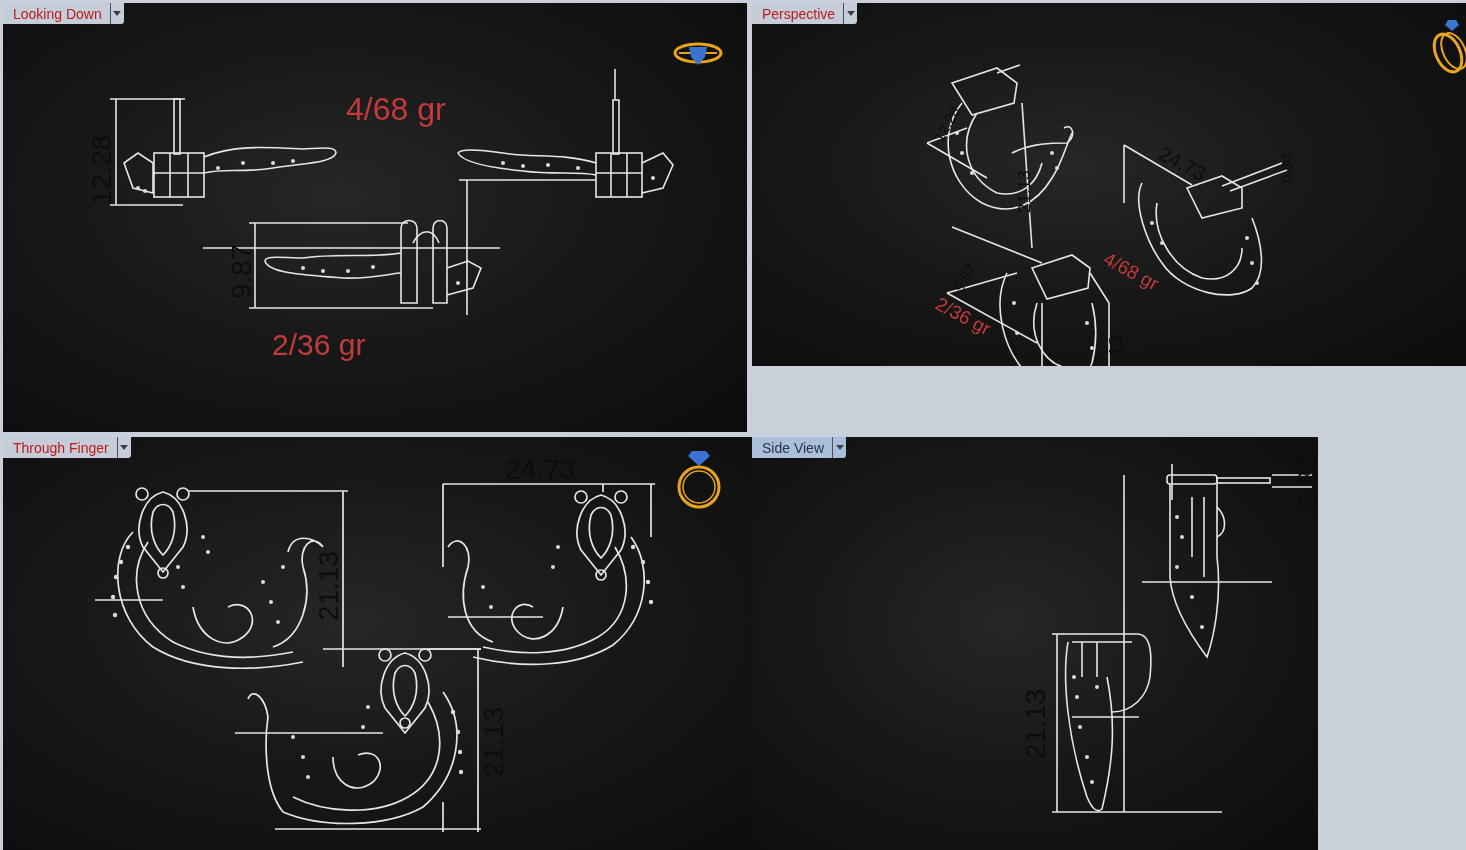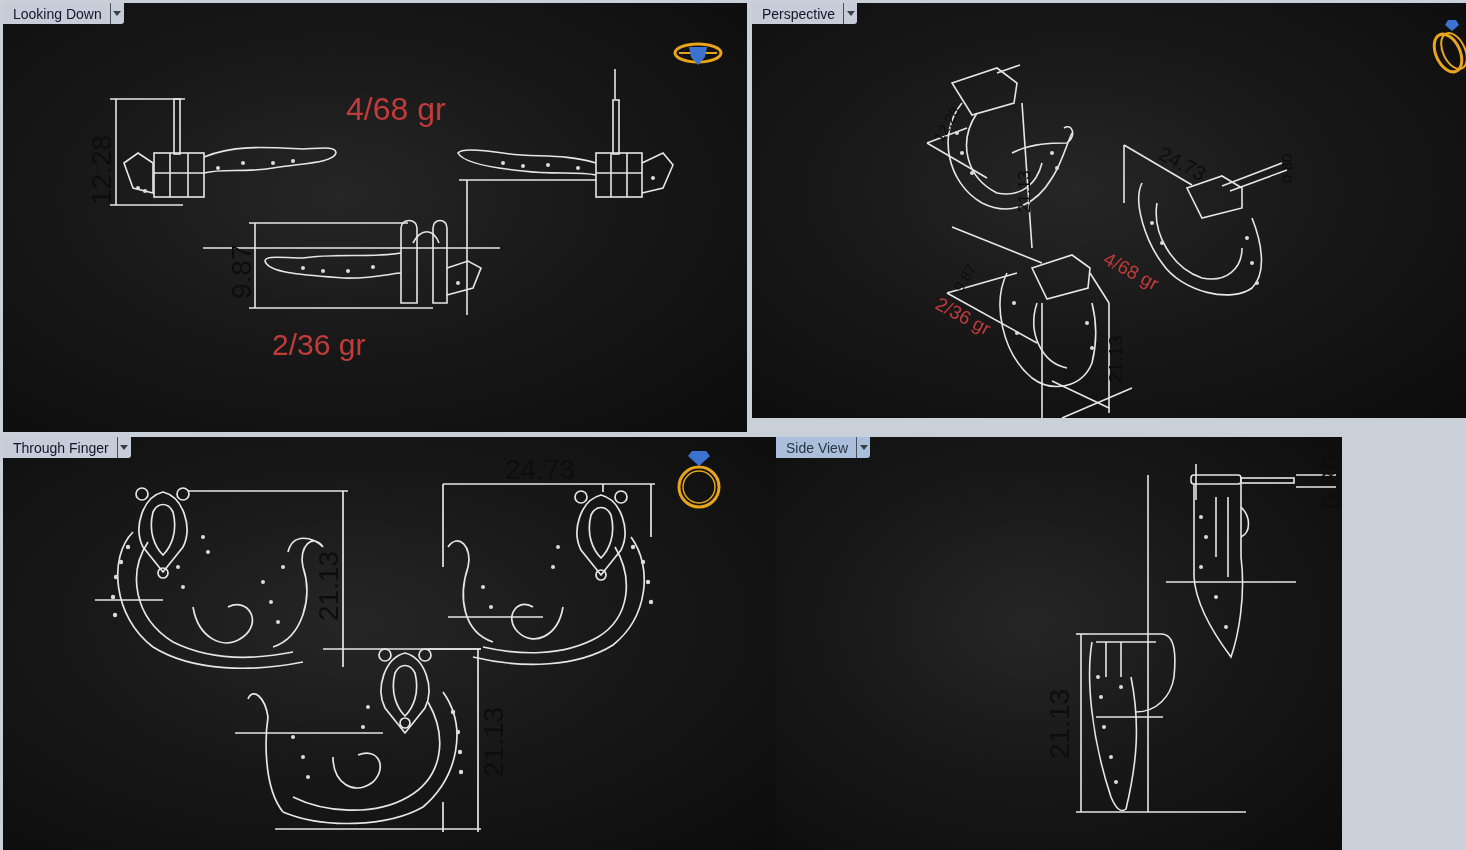--- a/index.html
+++ b/index.html
@@ -1,20 +1,20 @@
 <!DOCTYPE html>
 <html><head>
 <meta charset="utf-8">
 <style>
   html, body { margin:0; padding:0; }
   body { width:1466px; height:850px; background:#c9d0d9; position:relative; overflow:hidden; font-family:"Liberation Sans", sans-serif; }
   .viewport { position:absolute; overflow:hidden;
     background: radial-gradient(ellipse at 45% 45%, #262626 0%, #181818 45%, #0c0c0c 100%); }
   .vp-tab { position:absolute; left:0; top:0; height:21px; display:flex; align-items:center;
-    background:#c6cdd8; color:#0f172a; font-size:14px; padding:0 0 0 10px; border-bottom-right-radius:3px; z-index:3; }
+    background:#c6cdd8; color:#b91c1c; font-size:14px; padding:0 0 0 10px; border-bottom-right-radius:3px; z-index:3; }
   .vp-tab.active { background:#a9bfdc; color:#2a3442; }
   .vp-tab .label { padding-right:8px; }
   .vp-tab .dd { width:13px; height:21px; border-left:1px solid #4a4f57; display:flex; align-items:center; justify-content:center; }
   .vp-tab .dd:after { content:""; border-left:4px solid transparent; border-right:4px solid transparent; border-top:5px solid #3a3f47; }
   svg.drawing { position:absolute; left:0; top:0; }
   .cube { position:absolute; z-index:2; }
   .dimtxt { font-family:"Liberation Sans", sans-serif; fill:#0d0d0d; }
   .weight { font-family:"Liberation Sans", sans-serif; fill:#c23b3b; }
 </style>
 </head>
@@ -83,21 +83,21 @@
     <text class="weight" x="343" y="117" font-size="32">4/68 gr</text>
     <text class="weight" x="269" y="352" font-size="30">2/36 gr</text>
   </svg>
   <svg class="cube" style="left:668px;top:34px;" width="56" height="36">
     <ellipse cx="27" cy="16" rx="23" ry="9" fill="none" stroke="#e8a41c" stroke-width="3"></ellipse>
     <line x1="8" y1="16" x2="46" y2="16" stroke="#e8a41c" stroke-width="2"></line>
     <path d="M18 10 L36 10 L34 20 L27 28 L20 20 Z" fill="#3b73d1"></path>
   </svg>
 </div>
 
-<div class="viewport" style="left:752px;top:3px;width:714px;height:415px;">
+<div class="viewport" style="left:752px;top:3px;width:714px;height:363px;">
   <div class="vp-tab">
     <span class="label">Perspective</span>
     <span class="dd"></span>
   </div>
   <svg class="drawing" width="714" height="429">
     <g stroke="#e6e6e6" fill="none" stroke-width="1.6">
 
       <path d="M200 80 L245 65 L265 80 L262 100 L220 112 Z"></path>
       <line x1="245" y1="70" x2="268" y2="62"></line>
       <path d="M210 100 C185 130 195 180 230 200 C260 215 285 200 300 175 C310 160 315 140 320 130"></path>
@@ -247,21 +247,21 @@
     <text class="dimtxt" font-size="28" transform="translate(335,184) rotate(-90)">21.13</text>
     <text class="dimtxt" font-size="28" transform="translate(500,340) rotate(-90)">21.13</text>
   </svg>
   <svg class="cube" style="left:670px;top:10px;" width="52" height="66">
     <path d="M19 4 L33 4 L37 9 L26 19 L15 9 Z" fill="#3b73d1"></path>
     <circle cx="26" cy="40" r="20" fill="none" stroke="#e8a41c" stroke-width="3"></circle>
     <circle cx="26" cy="40" r="16" fill="none" stroke="#e8a41c" stroke-width="1.5"></circle>
   </svg>
 </div>
 
-<div class="viewport" style="left:752px;top:437px;width:566px;height:413px;margin-left:24px;">
+<div class="viewport" style="left:752px;top:437px;width:566px;height:413px;">
   <div class="vp-tab active">
     <span class="label">Side View</span>
     <span class="dd"></span>
   </div>
   <svg class="drawing" width="714" height="413">
     <g stroke="#e6e6e6" fill="none" stroke-width="1.6">
 
       <line x1="420" y1="27" x2="420" y2="63"></line>
       <rect x="415" y="38" width="50" height="9" rx="3"></rect>
       <rect x="465" y="41" width="53" height="5"></rect>

